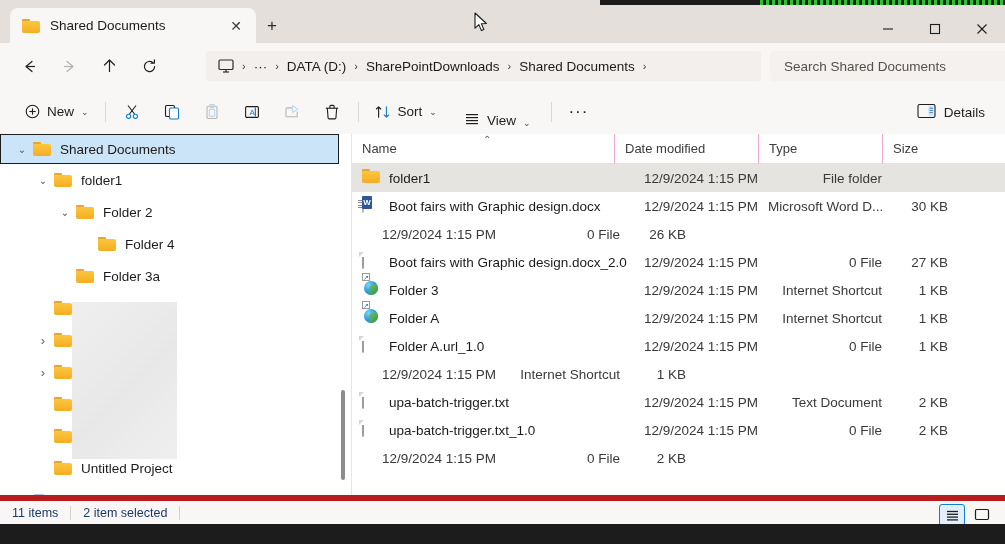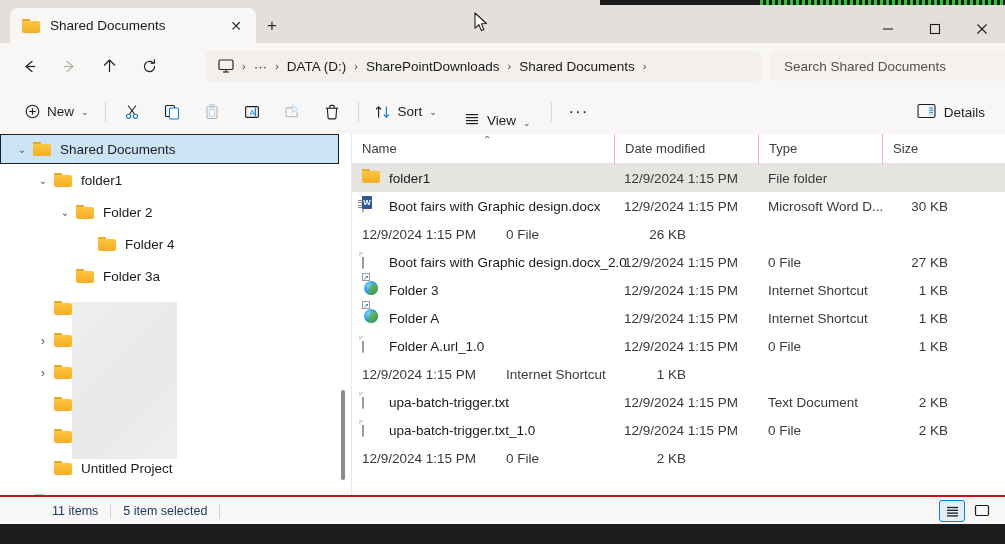--- a/index.html
+++ b/index.html
@@ -229,21 +229,21 @@
   .col-type { width: 124px; flex: 0 0 124px; }
   .col-size { width: 80px;  flex: 0 0 80px; text-align: center; }
 
   .frow {
     height: 28px; display: flex; align-items: center;
     font-size: 13.5px; color: #1b1b1b;
     white-space: nowrap;
   }
   .frow.selected { background: #e6e4e1; }
   .frow .c-name { display: flex; align-items: center; padding-left: 10px; }
-  .frow .c-date, .frow .c-type { padding-left: 10px; color: #3a3a3a; }
+  .frow .c-date, .frow .c-type { padding-left: 10px; color: #3a3a3a; text-align: right; }
   .frow .c-size { padding-right: 14px; text-align: right; color: #3a3a3a; }
   .frow .fi { width: 18px; height: 18px; flex: 0 0 18px; margin-right: 9px; position: relative; }
 
   
   .ic-page, .ic-txt {
     width: 14px; height: 17px; background: #fff;
     border: 1.3px solid #9b9b9b; border-radius: 1px;
     position: relative; margin: 0 auto;
   }
   .ic-page::after, .ic-txt::after {
@@ -294,23 +294,23 @@
   }
   .ic-folder {
     width: 18px; height: 14px; position: relative; margin: 2px auto 0;
   }
 
   
   #statusbar {
     position: absolute; bottom: 0; left: 0;
     width: 1005px; height: 29px;
     background: #f9f7f5;
-    border-top: 2px solid #b91c1c;
+    border-top: 6px solid #b91c1c;
     display: flex; align-items: center;
-    font-size: 12.5px; color: #1b3a6b; padding-left: 40px;
+    font-size: 12.5px; color: #1b3a6b;
   }
   #statusbar .sb-item { padding: 0 12px; }
   #statusbar .sb-div { width: 1px; height: 14px; background: #d4d0cc; }
   #viewtoggles {
     position: absolute; right: 10px; top: 3px;
     display: flex; gap: 4px;
   }
   .vt {
     width: 26px; height: 22px; border-radius: 3px;
     display: flex; align-items: center; justify-content: center;
@@ -742,21 +742,21 @@
             <div class="c-type col-type">0 File</div>
             <div class="c-size col-size">2 KB</div>
           </div>
         </div>
     </div>
   </div>
 
   <div id="statusbar">
     <span class="sb-item">11 items</span>
     <span class="sb-div"></span>
-    <span class="sb-item">5 item selected</span>
+    <span class="sb-item">2 item selected</span>
     <span class="sb-div"></span>
 
     <div id="viewtoggles">
       <div class="vt active">
         <svg width="15" height="13" viewBox="0 0 15 13">
             <line x1="2" y1="2.5" x2="13" y2="2.5" stroke="#1d1d1d" stroke-width="1.3"></line>
             <line x1="2" y1="5.3" x2="13" y2="5.3" stroke="#1d1d1d" stroke-width="1.3"></line>
             <line x1="2" y1="8.1" x2="13" y2="8.1" stroke="#1d1d1d" stroke-width="1.3"></line>
             <line x1="2" y1="10.9" x2="13" y2="10.9" stroke="#1d1d1d" stroke-width="1.3"></line>
           </svg>

